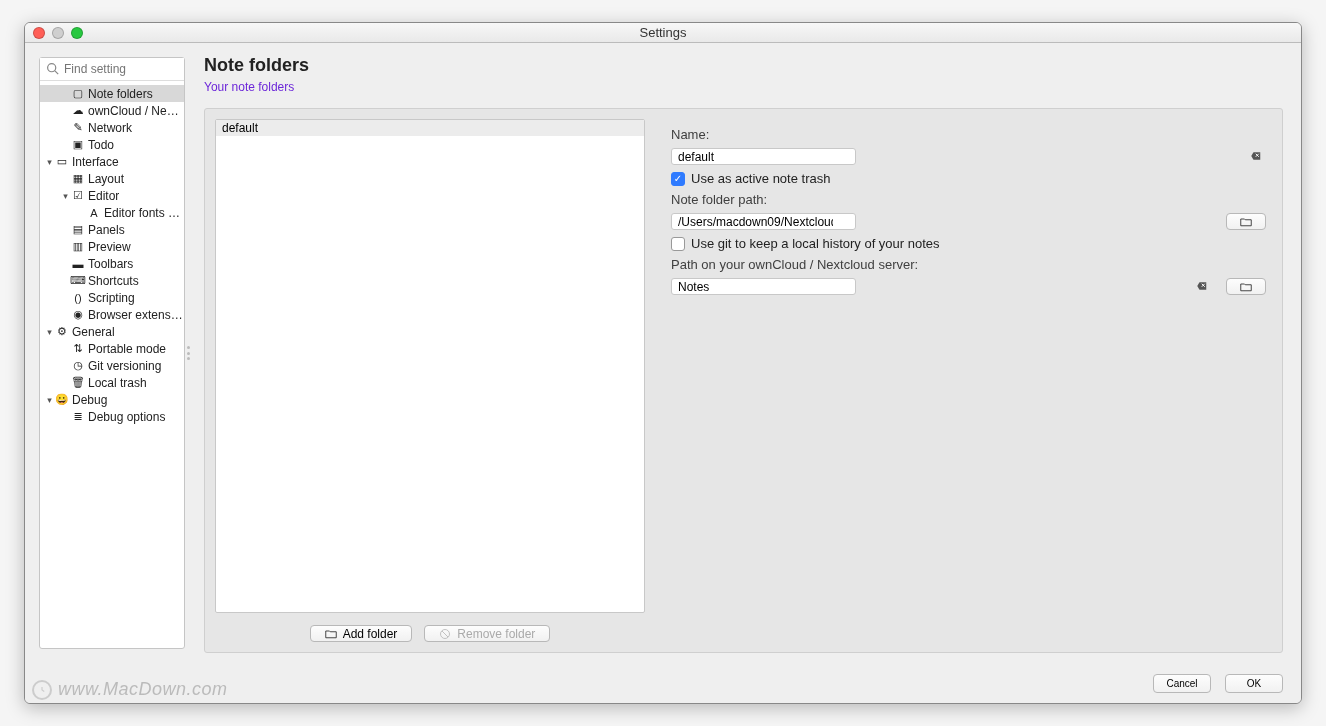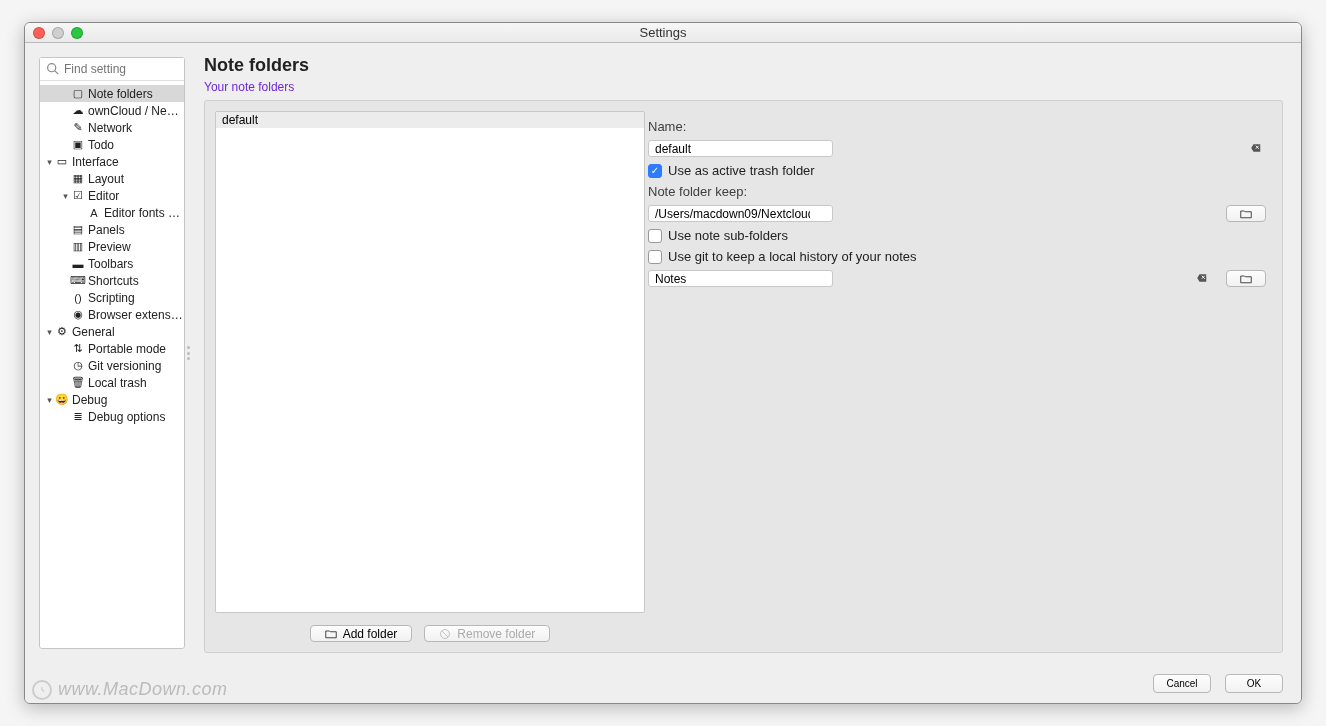--- a/index.html
+++ b/index.html
@@ -20,21 +20,21 @@
 .search-icon { position:absolute; left:6px; top:4px; width:13px; height:13px; color:#888; }
 .tree { flex:1; overflow:auto; padding:4px 0; }
 .tree-item { display:flex; align-items:center; height:17px; font-size:12px; color:#222; cursor:default; white-space:nowrap; overflow:hidden; text-overflow:ellipsis; }
 .tree-item.selected { background:#d8d8d8; }
 .caret { width:11px; text-align:center; font-size:9px; color:#555; flex-shrink:0; }
 .tree-icon { width:14px; height:14px; display:inline-flex; align-items:center; justify-content:center; margin-right:3px; font-size:11px; flex-shrink:0; }
 .tree-label { overflow:hidden; text-overflow:ellipsis; }
 .content { flex:1; display:flex; flex-direction:column; padding:12px 18px 10px 12px; min-width:0; }
 .page-title { font-size:18px; font-weight:600; color:#222; margin-bottom:4px; }
 .sub-title { font-size:12px; color:#6d28d9; margin-bottom:6px; }
-.panel { flex:1; display:flex; gap:3px; background:#e6e6e6; border:1px solid #cfcfcf; border-radius:3px; padding:10px; min-height:0; }
+.panel { flex:1; display:flex; gap:26px; background:#e6e6e6; border:1px solid #cfcfcf; border-radius:3px; padding:10px; min-height:0;margin-top:8px; }
 .folder-col { width:430px; display:flex; flex-direction:column; }
 .folder-list { flex:1; background:#fff; border:1px solid #c8c8c8; border-radius:2px; overflow:auto; }
 .folder-list-item { height:16px; padding:0 6px; font-size:12px; display:flex; align-items:center; background:#ececec; }
 .folder-buttons { display:flex; gap:12px; justify-content:center; margin-top:12px; }
 .btn { height:17px; padding:0 14px; background:linear-gradient(#fdfdfd,#f1f1f1); border:1px solid #b8b8b8; border-radius:4px; font-size:12px; display:inline-flex; align-items:center; gap:6px; cursor:pointer; }
 .btn.disabled { color:#aaa; }
 .btn-icon { width:12px; height:12px; display:inline-flex; align-items:center; justify-content:center; }
 .form-col { flex:1; display:flex; flex-direction:column; gap:6px; padding:8px 6px 0 0; font-size:13px; color:#222; }
 .row-label { font-size:13px; color:#404040; }
 .text-line { display:flex; align-items:center; gap:14px; }
@@ -232,44 +232,41 @@
                       <path d="M3 4h2l-2 8h10l-2-8h2l-3-2H6z" opacity="0"></path>
                       <path d="M6 3l-3 5 3 5h9V3z" fill="#555"></path>
                       <path d="M9 5l4 4M13 5l-4 4" stroke="#fff" stroke-width="1.3"></path>
                     </svg>
                 </span>
               </div>
             </div>
 
             <div class="chk-row">
               <span class="chk checked">✓</span>
-              <span>Use as active trash folder</span>
-            </div>
-
-            <div class="row-label">Note folder keep:</div>
+              <span>Use as active note trash</span>
+            </div>
+
+            <div class="row-label">Note folder path:</div>
             <div class="text-line">
               <div class="input-wrap">
                 <input class="text-input" value="/Users/macdown09/Nextcloud/Notes" style="">
               </div>
               <div class="icon-btn">
                 <svg viewBox="0 0 16 16" width="14" height="12" fill="none" stroke="#333" stroke-width="1.2">
                     <path d="M1 4h5l1 1h8v8H1z"></path>
                   </svg>
               </div>
             </div>
 
             <div class="chk-row">
               <span class="chk"></span>
-              <span>Use note sub-folders</span>
-            </div>
-            <div class="chk-row">
-              <span class="chk"></span>
               <span>Use git to keep a local history of your notes</span>
             </div>
 
+            <div class="row-label">Path on your ownCloud / Nextcloud server:</div>
             <div class="text-line">
               <div class="input-wrap">
                 <input class="text-input" value="Notes" style="">
                 <span class="clr">
                   <svg viewBox="0 0 16 16" width="12" height="12">
                       <path d="M6 3l-3 5 3 5h9V3z" fill="#555"></path>
                       <path d="M9 5l4 4M13 5l-4 4" stroke="#fff" stroke-width="1.3"></path>
                     </svg>
                 </span>
               </div>

